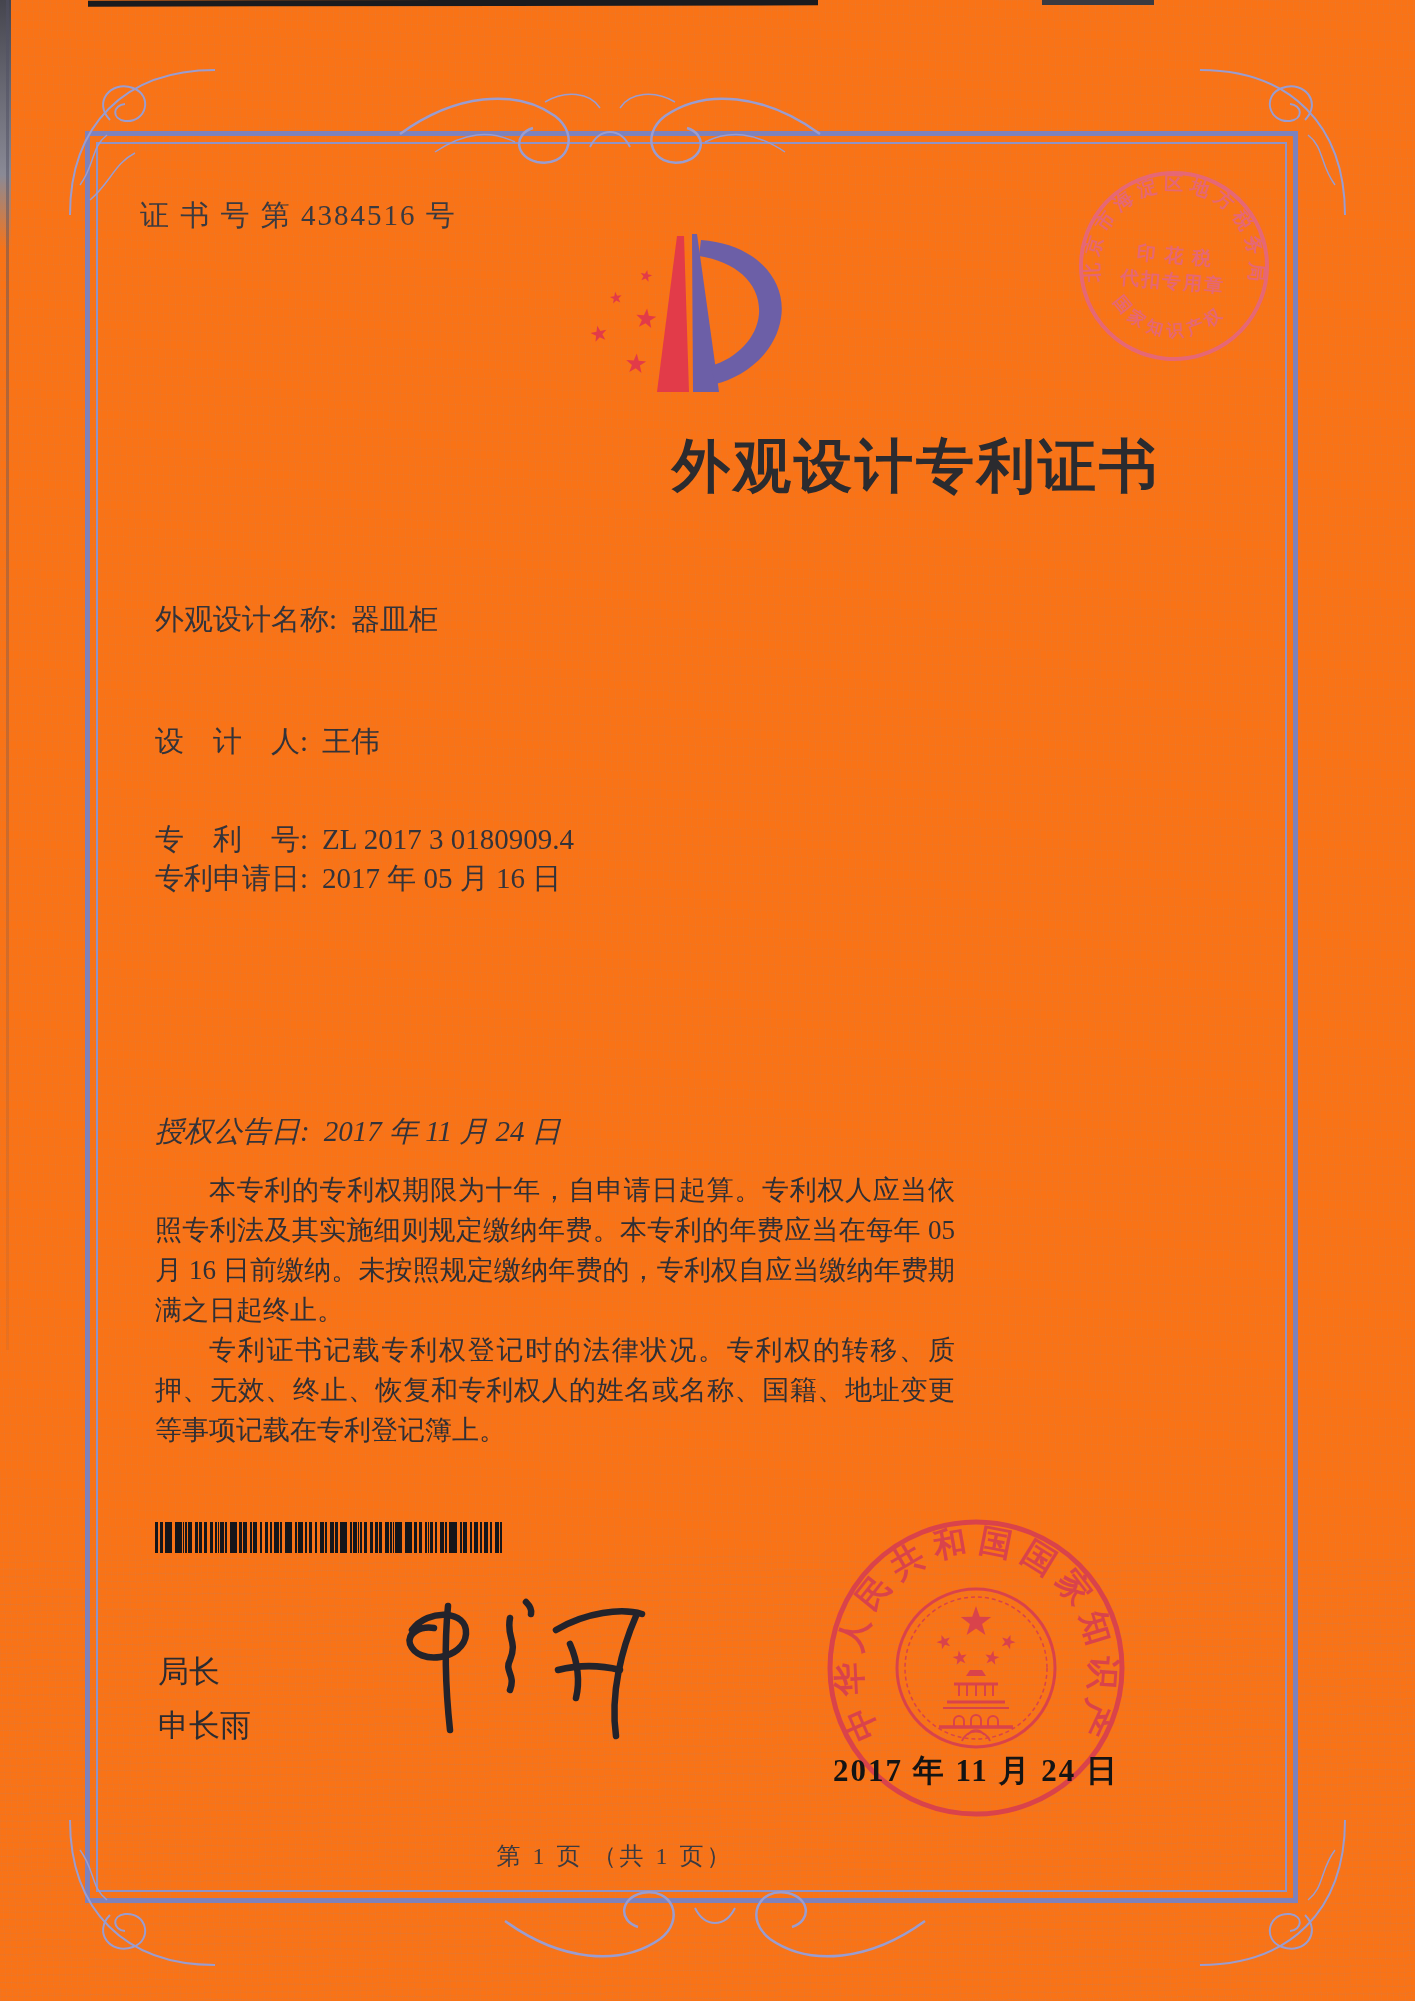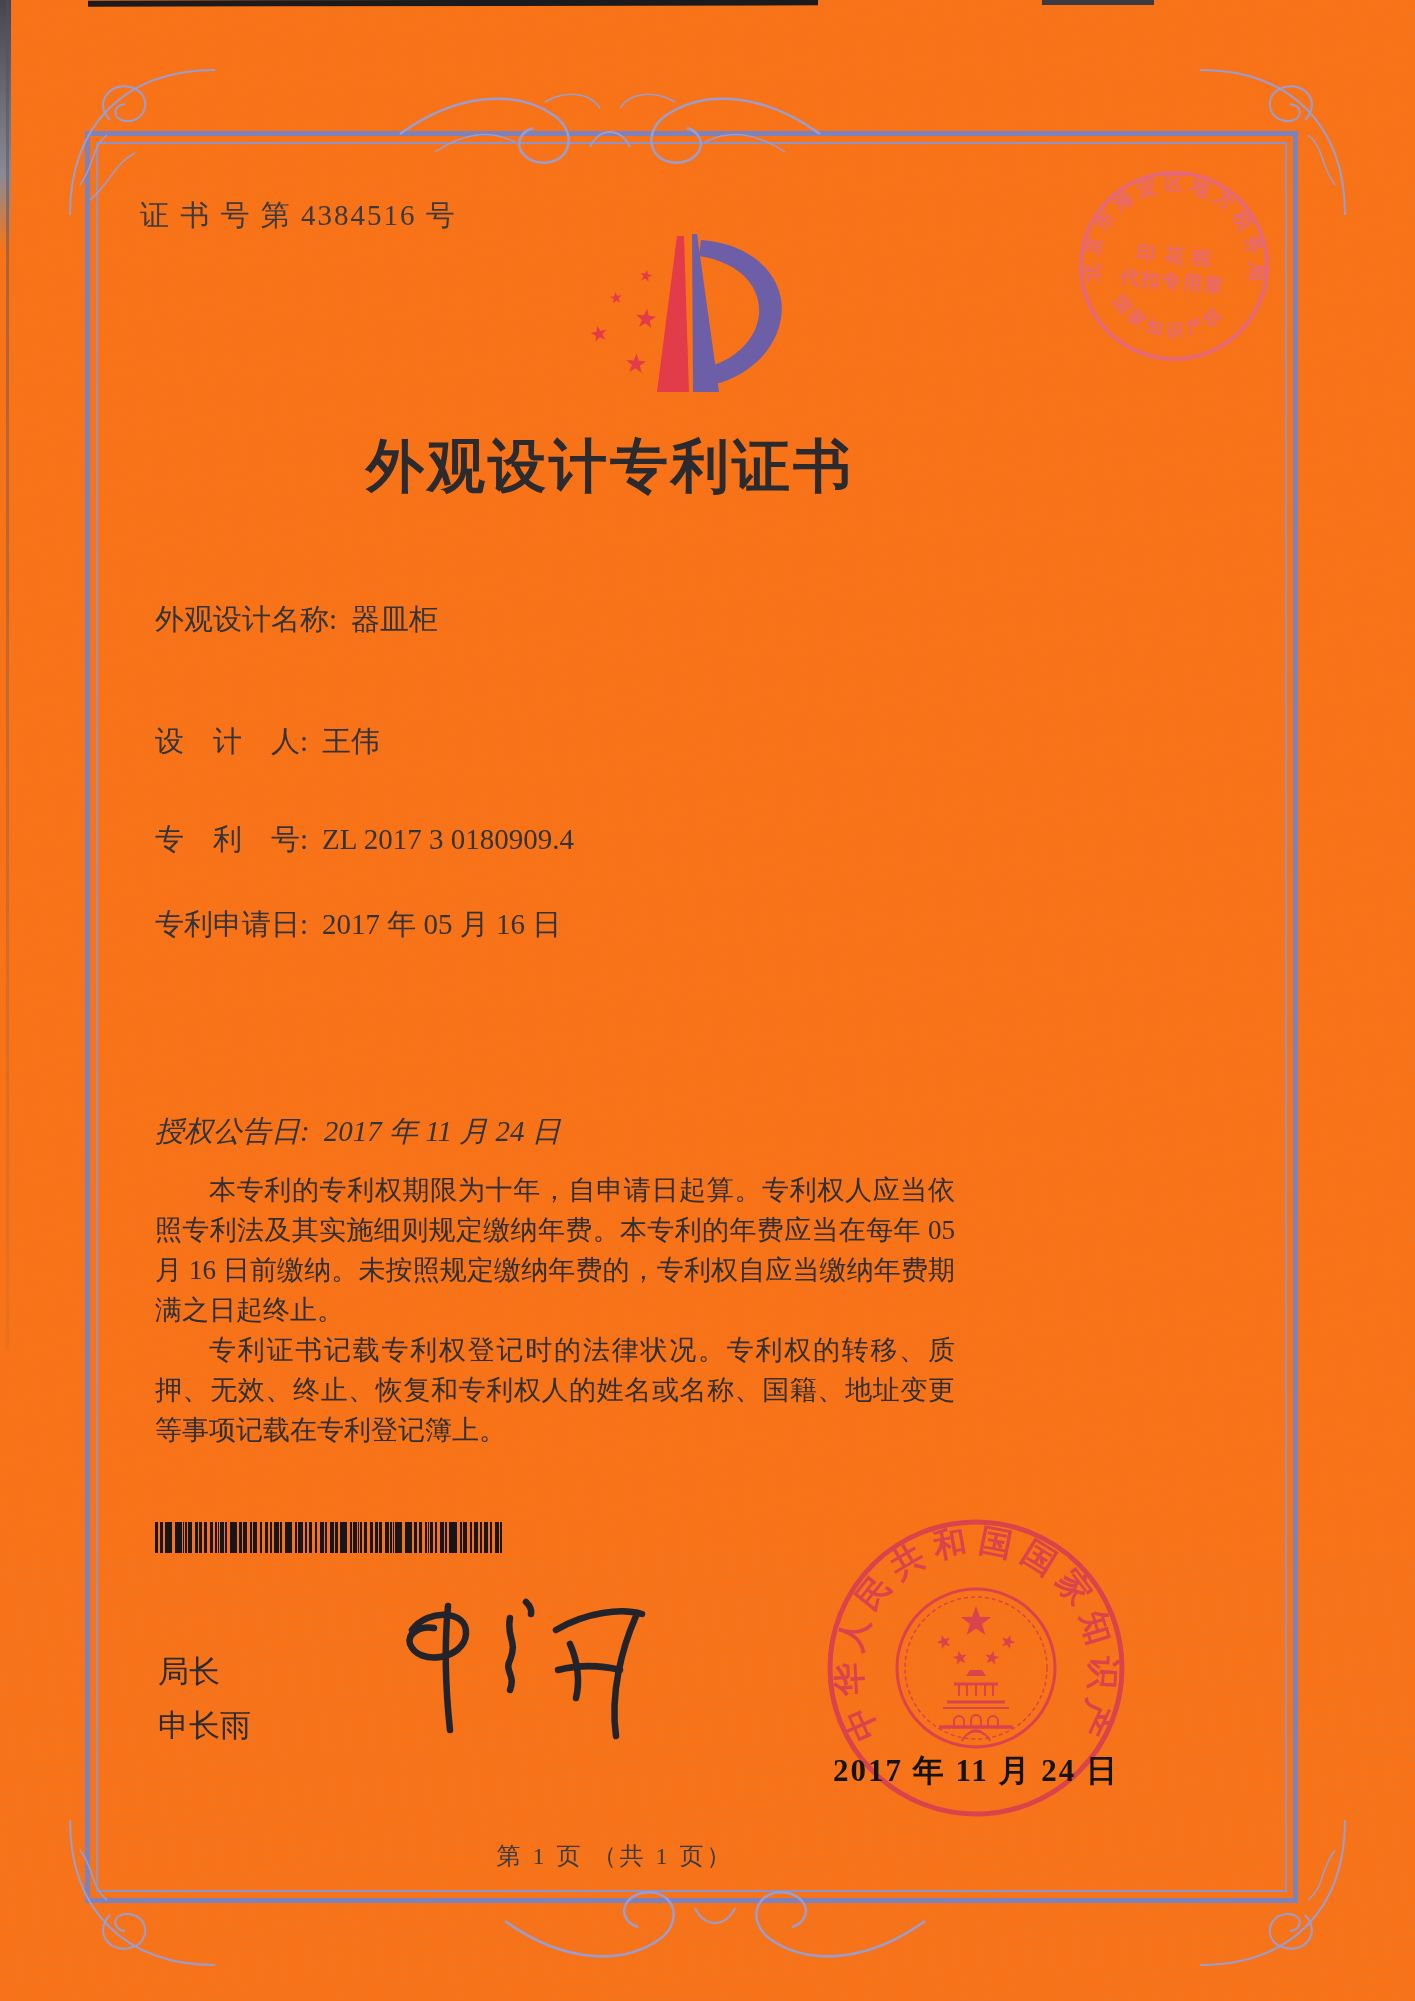--- a/index.html
+++ b/index.html
@@ -25,26 +25,26 @@
   .scan-left-1{position:absolute;left:0;top:0;width:11px;height:250px;background:linear-gradient(#45454e,#8a8a96 70%,transparent);}
   .scan-left-2{position:absolute;left:6px;top:0;width:3px;height:1350px;background:linear-gradient(rgba(80,80,100,.55),rgba(80,80,100,.08));}
   
   .frame{position:absolute;left:85px;top:131px;width:1213px;height:1772px;border:5px solid #7e82bb;box-sizing:border-box;}
   .frame-inner{position:absolute;inset:6px;border:2px solid #9093c6;}
   .ornament{position:absolute;pointer-events:none;}
   .ornament path{stroke:#9a9dd1;fill:none;}
   
   .cert-no{position:absolute;left:140px;top:196px;font-size:29px;letter-spacing:2px;color:#3a3a40;}
   
-  .title{position:absolute;left:60px;top:428px;width:1100px;text-align:center;
+  .title{position:absolute;left:60px;top:428px;width:1100px;text-align:right;
          font-size:58px;font-weight:bold;letter-spacing:3px;color:#2b2b2f;}
   
   .field{position:absolute;left:155px;font-size:29px;color:#33333a;white-space:nowrap;}
   .field .val{margin-left:14px;}
-  .f1{top:600px;text-align:center;} .f2{top:722px;} .f3{top:820px;} .f4{top:905px;} .f5{top:1005px;} .f6{top:1112px;font-style:italic;}
+  .f1{top:600px;text-align:center;} .f2{top:722px;} .f3{top:820px;} .f4{top:859px;} .f5{top:1005px;} .f6{top:1112px;font-style:italic;}
   
   .body-text{position:absolute;left:155px;top:1170px;width:800px;font-size:27px;line-height:40px;
              text-align:justify;color:#2f2f35;}
   .body-text p{margin:0;text-indent:2em;}
   
   .barcode{position:absolute;left:155px;top:1522px;width:348px;height:31px;
     background:
       repeating-linear-gradient(90deg,#15151a 0 2px,transparent 2px 5px),
       repeating-linear-gradient(90deg,#15151a 0 3px,transparent 3px 11px),
       repeating-linear-gradient(90deg,#15151a 0 1px,transparent 1px 7px);

